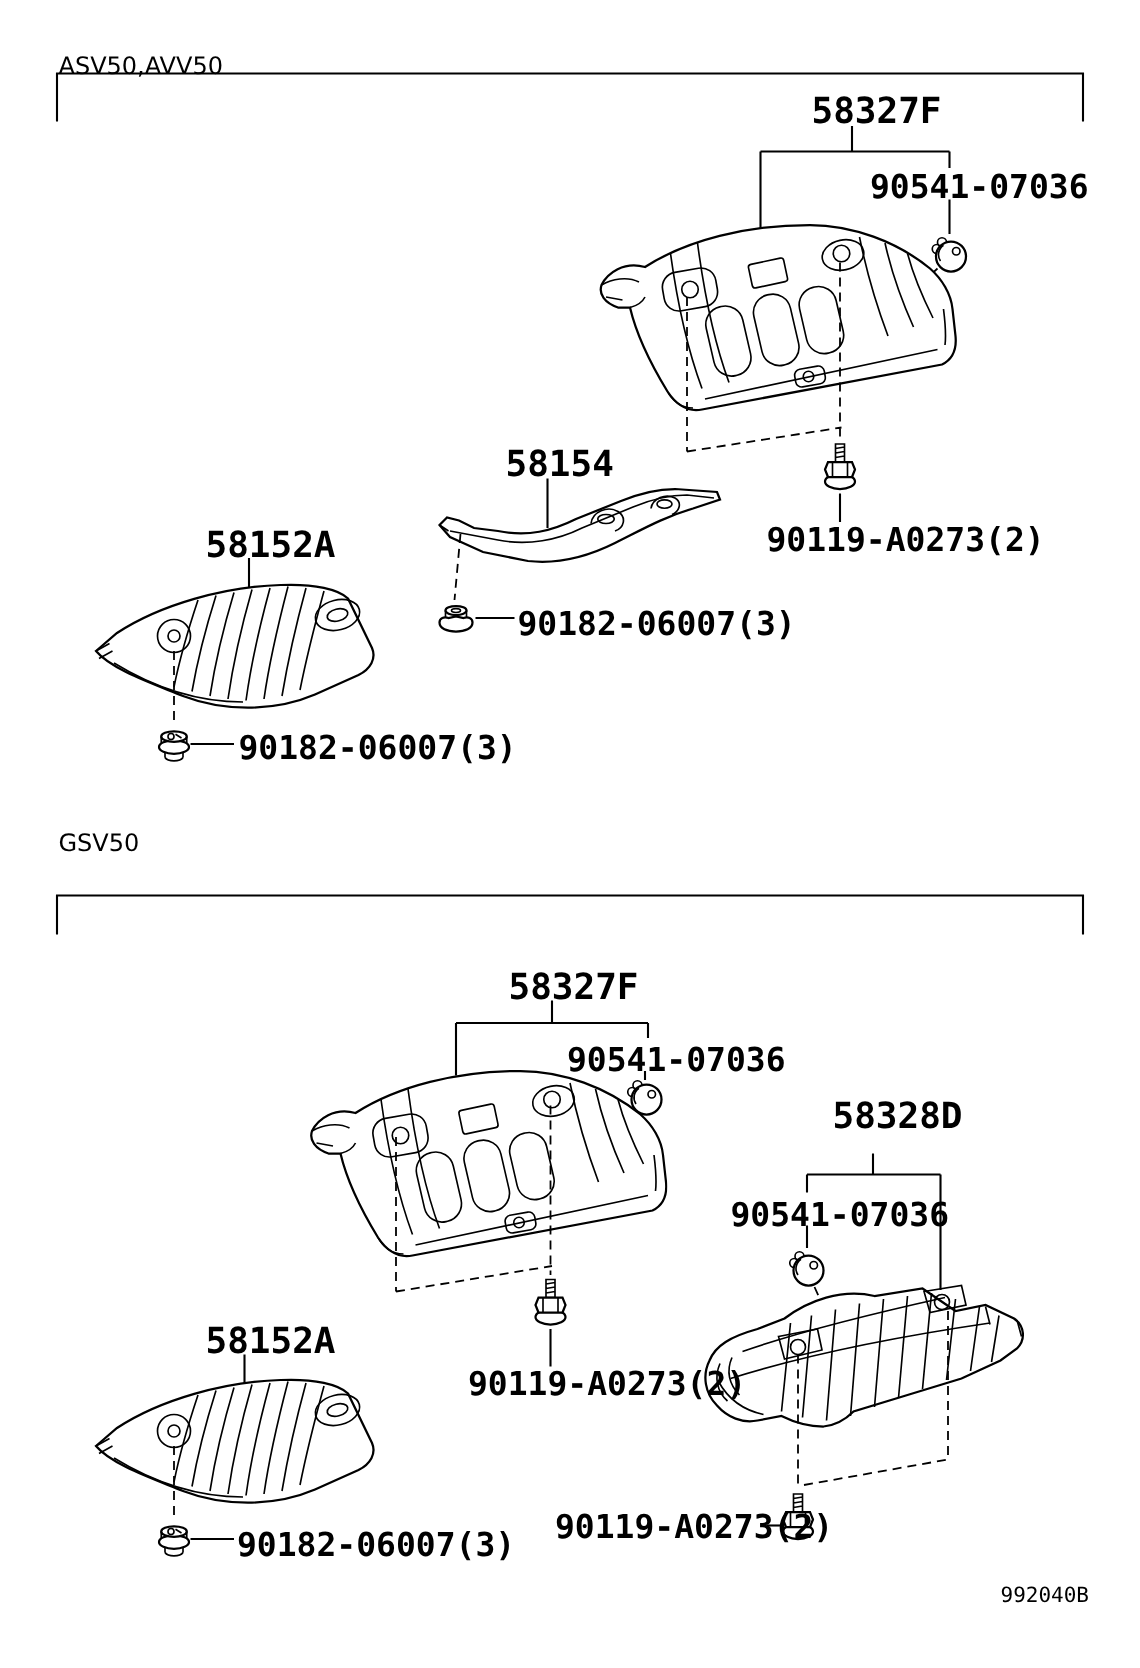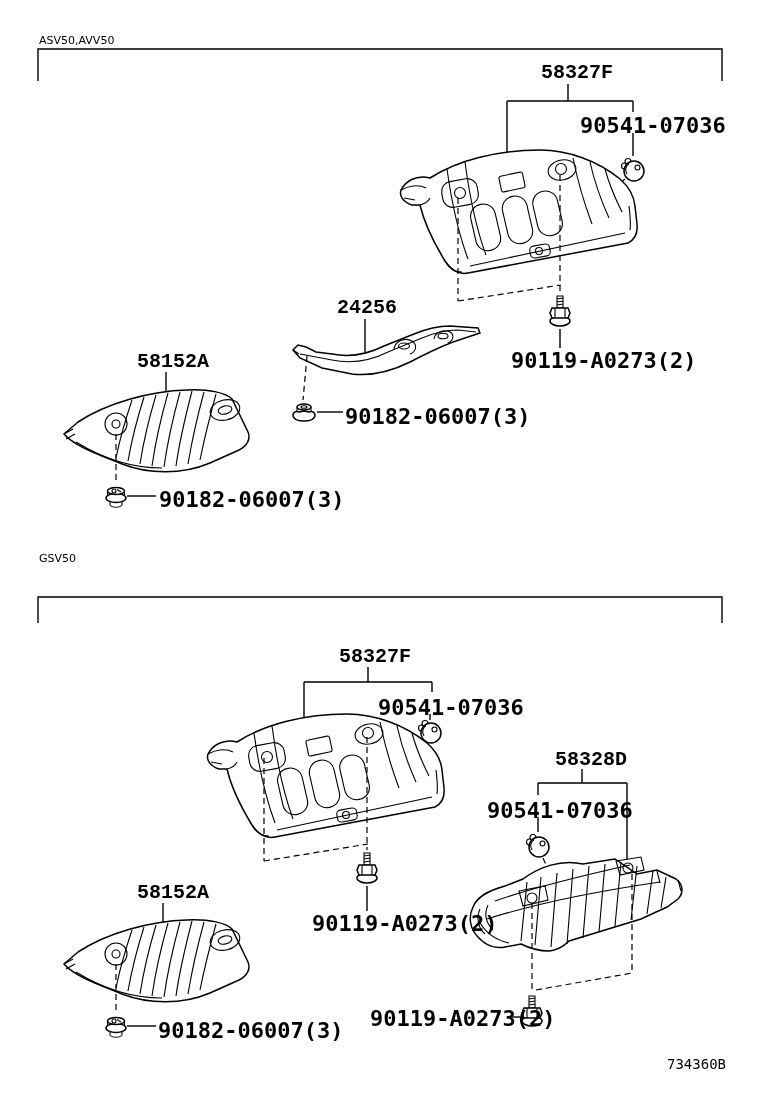--- a/index.html
+++ b/index.html
@@ -6,23 +6,23 @@
   .page{
     position:relative;width:760px;height:1112px;background:#ffffff;
     font-family:"DejaVu Sans Mono", monospace;color:#000;overflow:hidden;
   }
   svg.canvas{position:absolute;left:0;top:0;}
   .ln{fill:none;stroke:#000;stroke-width:1.4;}
   .dash{fill:none;stroke:#000;stroke-width:1.2;stroke-dasharray:6 4;}
   .o{fill:#ffffff;stroke:#000;stroke-width:1.5;}
   .d{fill:none;stroke:#000;stroke-width:1.1;}
   .lbl{position:absolute;white-space:nowrap;font-weight:bold;letter-spacing:0px;line-height:1.05;}
-  .lbl.h{font-size:20px;font-family:Liberation Mono, monospace;}
+  .lbl.h{font-size:24px;}
   .lbl.a{font-size:22px;}
-  .variant{position:absolute;white-space:nowrap;font-family:"DejaVu Sans",sans-serif;font-size:11px;font-weight:normal;}
+  .variant{position:absolute;white-space:nowrap;font-family:"DejaVu Sans",sans-serif;font-size:16px;font-weight:normal;}
   .code{position:absolute;white-space:nowrap;font-size:14px;font-weight:normal;}
 </style>
 </head>
 <body>
 
 <div class="page">
 
   <svg class="canvas" width="760" height="1112" viewBox="0 0 760 1112">
     <defs>
 
@@ -169,31 +169,31 @@
     <use href="#sym-shield-front" x="62" y="918" width="190" height="92"></use>
     <path class="dash" d="M116,964 L116,1014"></path>
     <use href="#sym-bolt-flange" x="105" y="1015" width="22" height="24"></use>
     <path class="ln" d="M127,1026 L156,1026"></path>
   </svg>
 
   <div class="variant" style="left:39px;top:34px;">ASV50,AVV50</div>
 
   <div class="lbl h" style="left:541px;top:62px;">58327F</div>
   <div class="lbl a" style="left:580px;top:114px;">90541-07036</div>
-  <div class="lbl h" style="left:337px;top:297px;">24256</div>
+  <div class="lbl h" style="left:337px;top:297px;">58154</div>
   <div class="lbl a" style="left:511px;top:349px;">90119-A0273(2)</div>
   <div class="lbl a" style="left:345px;top:405px;">90182-06007(3)</div>
   <div class="lbl h" style="left:137px;top:351px;">58152A</div>
   <div class="lbl a" style="left:159px;top:488px;">90182-06007(3)</div>
 
   <div class="variant" style="left:39px;top:552px;">GSV50</div>
 
   <div class="lbl h" style="left:339px;top:646px;">58327F</div>
   <div class="lbl a" style="left:378px;top:696px;">90541-07036</div>
-  <div class="lbl h" style="left:555px;top:749px;">58328D</div>
+  <div class="lbl h" style="left:555px;top:732px;">58328D</div>
   <div class="lbl a" style="left:487px;top:799px;">90541-07036</div>
   <div class="lbl h" style="left:137px;top:882px;">58152A</div>
   <div class="lbl a" style="left:312px;top:912px;">90119-A0273(2)</div>
   <div class="lbl a" style="left:370px;top:1007px;">90119-A0273(2)</div>
   <div class="lbl a" style="left:158px;top:1019px;">90182-06007(3)</div>
 
-  <div class="code" style="left:667px;top:1056px;">734360B</div>
+  <div class="code" style="left:667px;top:1056px;">992040B</div>
 </div>
 
 </body></html>

